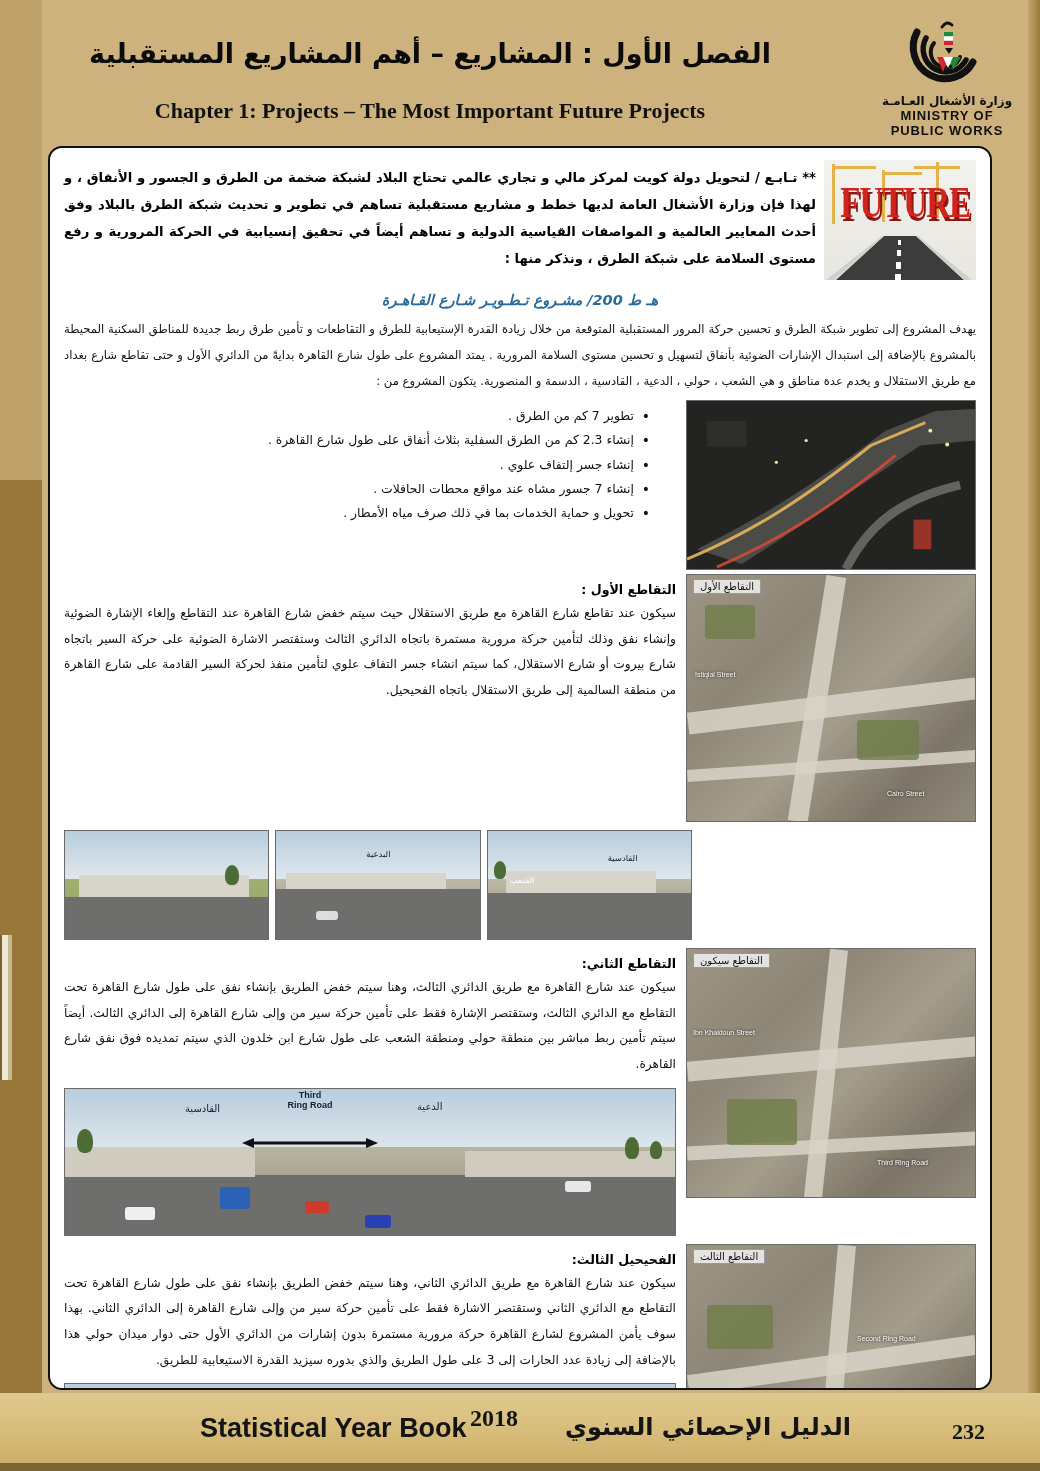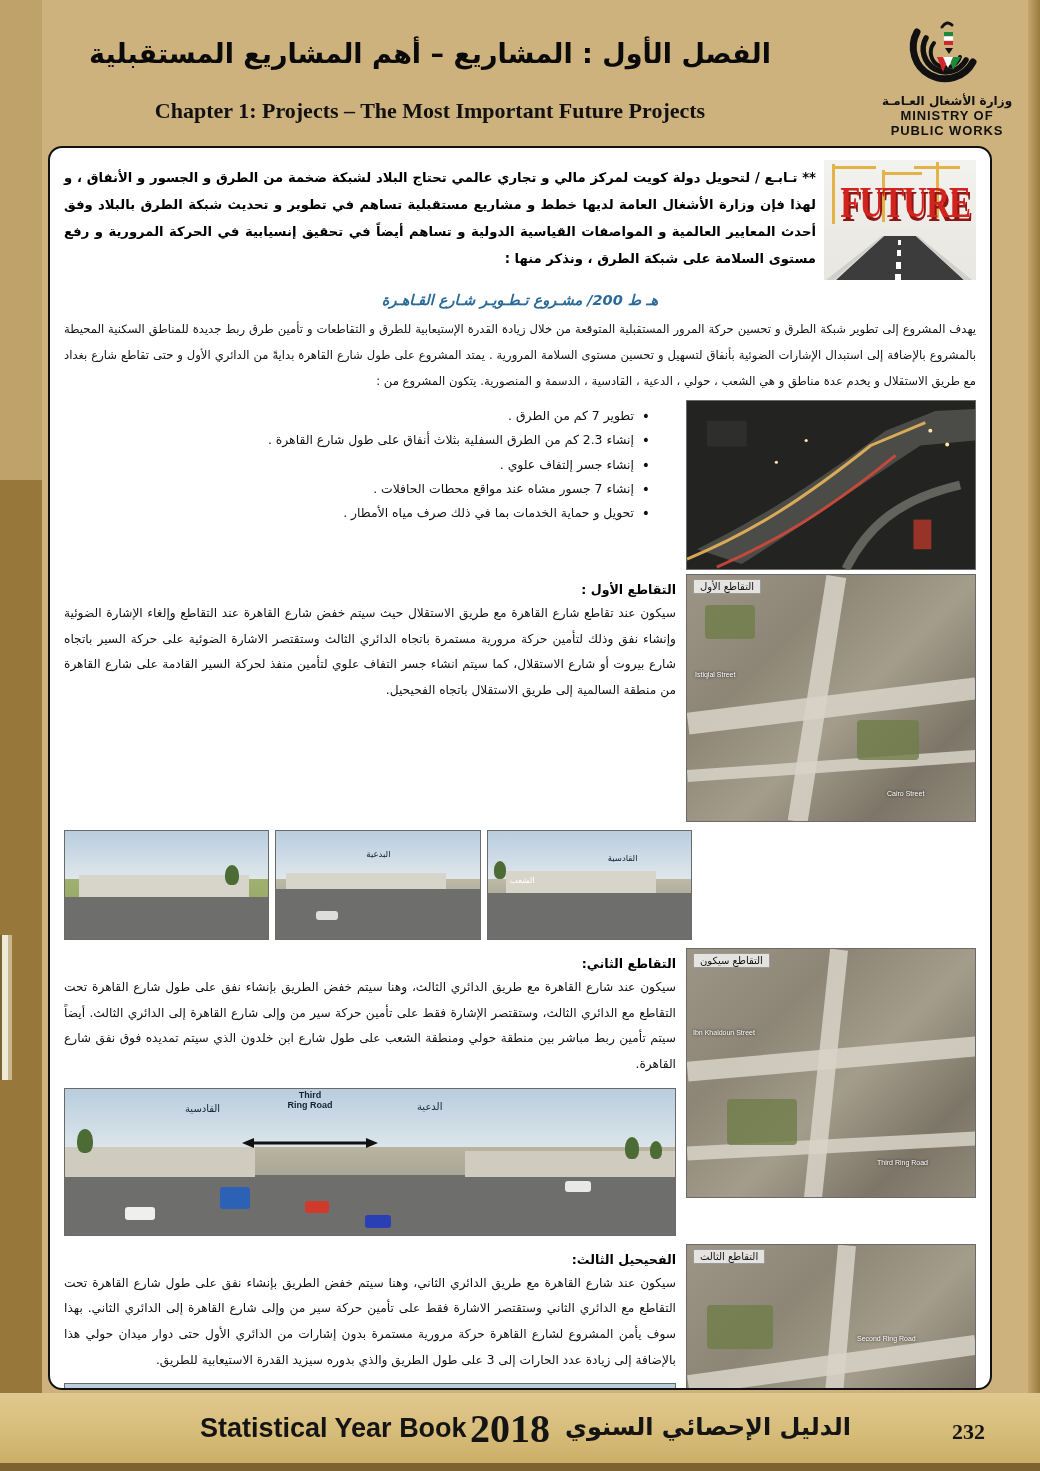--- a/index.html
+++ b/index.html
@@ -199,21 +199,21 @@
     background: linear-gradient(#e0c98f 0%, #d8be7c 45%, #c9ab63 100%);
   }
   .ft-en {
     position: absolute; left: 200px; top: 20px;
     font-family: Liberation Sans, sans-serif; font-weight: bold;
     font-size: 27px; color: #141414;
   }
   .ft-year {
     position: absolute; left: 470px; top: 12px;
     font-family: "Liberation Serif", serif; font-weight: bold;
-    font-size: 40px; color: #141414;
+    font-size: 24px; color: #141414;
   }
   .ft-ar {
     position: absolute; left: 565px; top: 20px;
     direction: rtl; font-family: "DejaVu Sans", sans-serif;
     font-weight: bold; font-size: 24px; color: #141414;
   }
   .ft-page {
     position: absolute; right: 55px; top: 26px;
     font-family: "Liberation Serif", serif; font-weight: bold;
     font-size: 22px; color: #141414;

